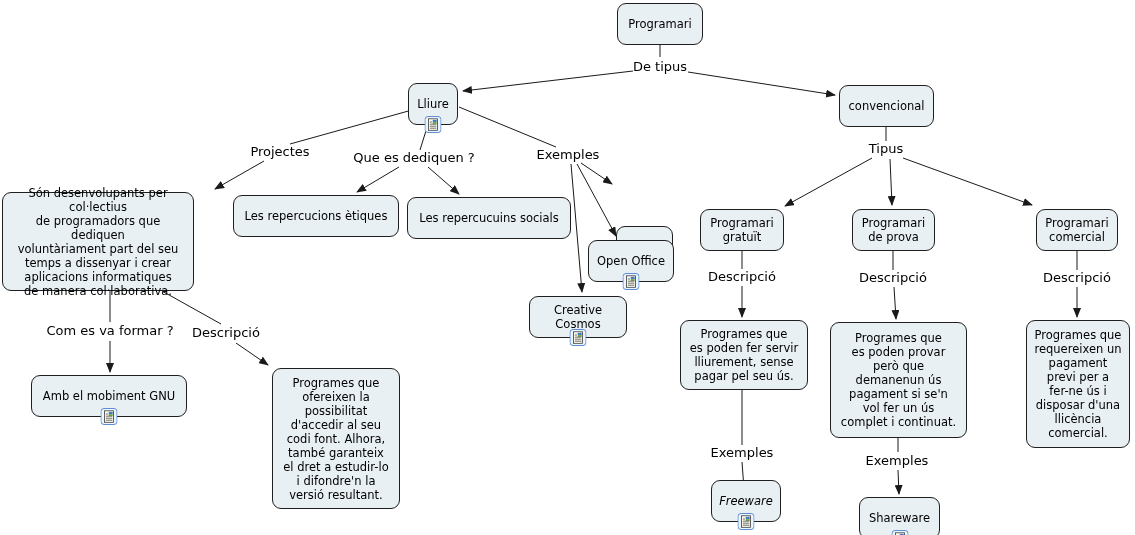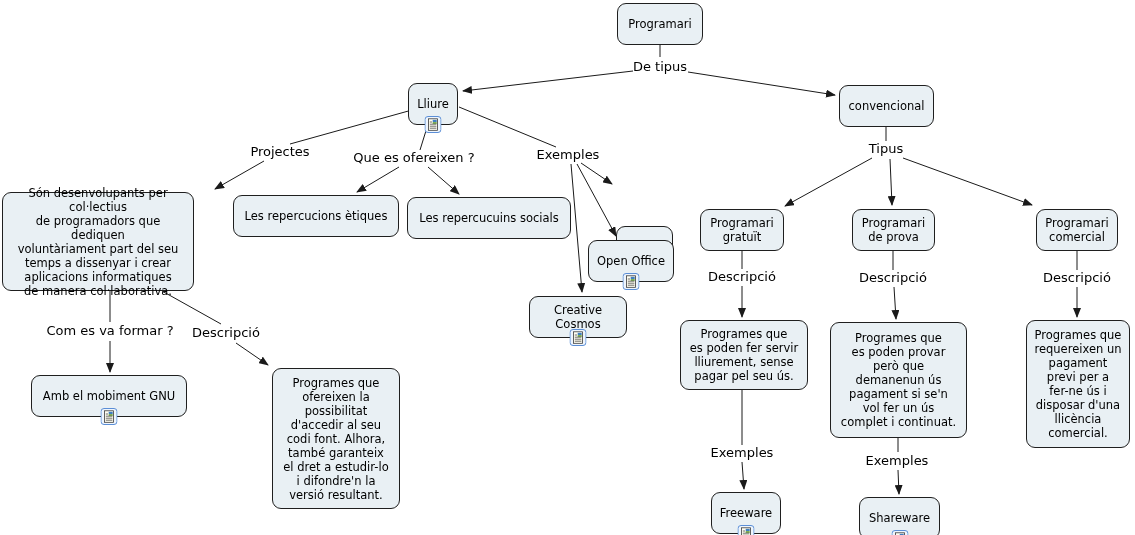--- a/index.html
+++ b/index.html
@@ -96,21 +96,21 @@
       <line x1="898" y1="438" x2="898" y2="452" stroke="#1a1a1a" stroke-width="1"></line>
       <line x1="898" y1="470" x2="899" y2="494" stroke="#1a1a1a" stroke-width="1" marker-end="url(#arrow)"></line>
       <line x1="110" y1="291" x2="110" y2="322" stroke="#1a1a1a" stroke-width="1"></line>
       <line x1="110" y1="341" x2="110" y2="372" stroke="#1a1a1a" stroke-width="1" marker-end="url(#arrow)"></line>
       <line x1="162" y1="291" x2="221" y2="324" stroke="#1a1a1a" stroke-width="1"></line>
       <line x1="236" y1="343" x2="268" y2="365" stroke="#1a1a1a" stroke-width="1" marker-end="url(#arrow)"></line>
     </svg>
   <div id="phrases-layer">
       <div class="phrase" style="left: 660px; top: 67px;">De tipus</div>
       <div class="phrase" style="left: 280px; top: 152px;">Projectes</div>
-      <div class="phrase" style="left: 414px; top: 158px;">Que es ofereixen ?</div>
+      <div class="phrase" style="left: 414px; top: 158px;">Que es dediquen ?</div>
       <div class="phrase" style="left: 568px; top: 155px;">Exemples</div>
       <div class="phrase" style="left: 886px; top: 149px;">Tipus</div>
       <div class="phrase" style="left: 110px; top: 331px; text-align: right;">Com es va formar ?</div>
       <div class="phrase" style="left: 226px; top: 333px;">Descripció</div>
       <div class="phrase" style="left: 742px; top: 277px;">Descripció</div>
       <div class="phrase" style="left: 893px; top: 278px;">Descripció</div>
       <div class="phrase" style="left: 1077px; top: 278px;">Descripció</div>
       <div class="phrase" style="left: 742px; top: 453px;">Exemples</div>
       <div class="phrase" style="left: 897px; top: 461px;">Exemples</div>
     </div>
@@ -248,21 +248,21 @@
     <span class="node-label">Programes que
 requereixen un
 pagament
 previ per a
 fer-ne ús i
 disposar d'una
 llicència
 comercial.</span>
 
   </div>
-      <div class="node" style="left: 711px; top: 492px; width: 70px; height: 28px;">
+      <div class="node" style="left: 711px; top: 480px; width: 70px; height: 28px; font-style: italic;">
     <span class="node-label">Freeware</span>
     <span class="node-icon">
       <svg width="17" height="17" viewBox="0 0 17 17" xmlns="http://www.w3.org/2000/svg">
         <rect x="0.5" y="0.5" width="16" height="16" rx="3" fill="#eef5fd" stroke="#5b8ed6"></rect>
         <rect x="4" y="2.8" width="9" height="11.5" fill="#fffef2" stroke="#3a3a3a" stroke-width="0.8"></rect>
         <rect x="8.2" y="3.8" width="4" height="2.2" fill="#3f7fc1"></rect>
         <rect x="8.2" y="6" width="4" height="2" fill="#7fae57"></rect>
         <path d="M5.3 6 h2.2 M5.3 8.2 h6.6 M5.3 10.2 h6.6 M5.3 12.2 h6.6" stroke="#4a4a4a" stroke-width="0.8"></path>
       </svg>
     </span>

